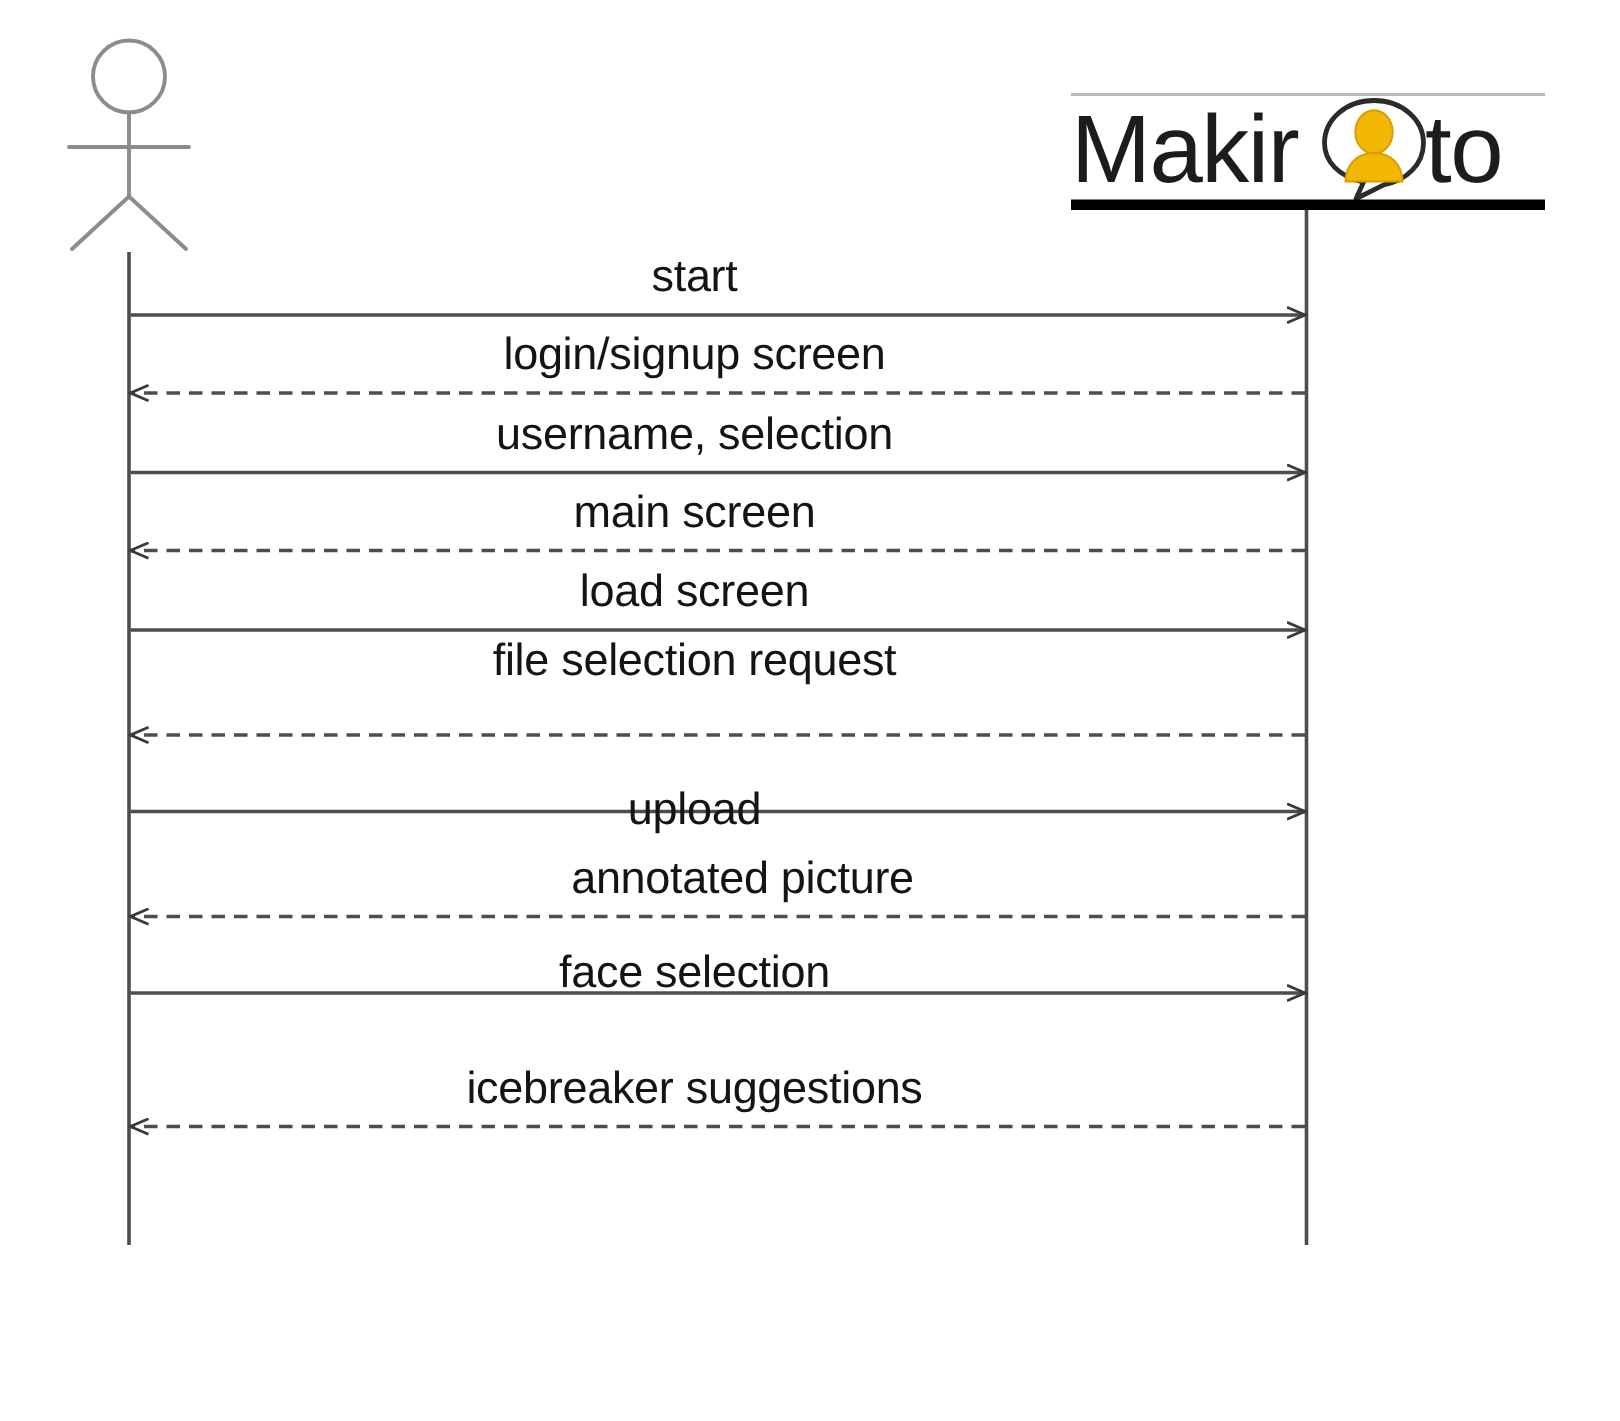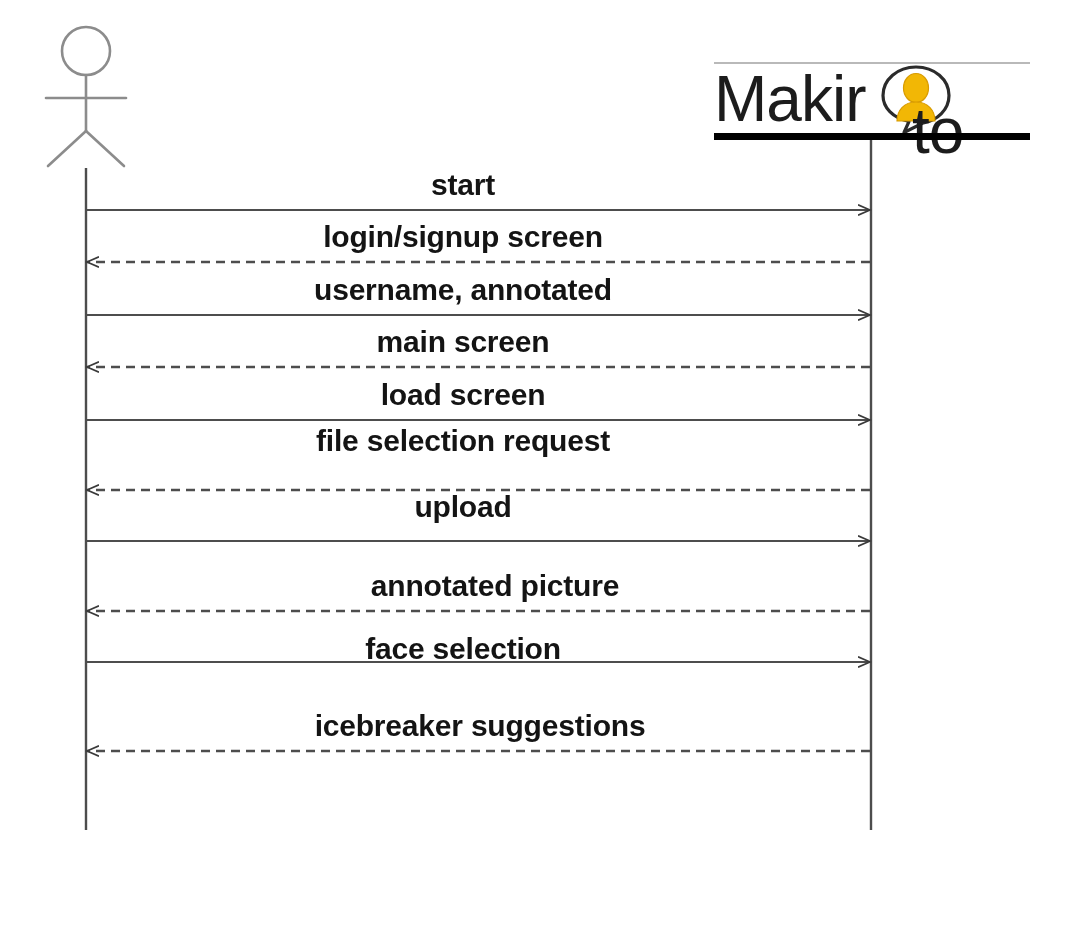--- a/index.html
+++ b/index.html
@@ -22,21 +22,21 @@
     position: absolute;
     left: 0;
     top: 0;
     width: 1080px;
     height: 947px;
   }
   .msg-label {
     position: absolute;
     font-family: "Liberation Sans", sans-serif;
     font-size: 30px;
-    font-weight: 700;
+    font-weight: 400;
     color: #141414;
     white-space: nowrap;
     transform: translate(-50%, -100%);
     letter-spacing: -0.2px;
   }
   .logo-wordmark {
     position: absolute;
     font-family: "Liberation Sans", sans-serif;
     font-size: 64px;
     font-weight: 400;
@@ -107,31 +107,31 @@
 
       <path d="M38,3 C56.5,3 71,15.5 71,31.5 C71,45.5 59.5,56.5 44.5,59.2
                L26,68.5 L31,57.5 C14.5,53.8 5,43.5 5,31.5 C5,15.5 19.5,3 38,3 Z" fill="#ffffff" stroke="#2b2b2b" stroke-width="3.2" stroke-linejoin="round"></path>
 
       <g fill="#F2B705" stroke="#d89b00" stroke-width="1.2">
         <ellipse cx="38" cy="24" rx="12.5" ry="14.5"></ellipse>
         <path d="M38,38 C50,38 57,46.5 57,57 L19,57 C19,46.5 26,38 38,38 Z"></path>
       </g>
     </svg>
 
-    <div class="logo-wordmark" style="left:912px; top:62px;margin-top:32px;">to</div>
+    <div class="logo-wordmark" style="left:950px; top:62px;">to</div>
 
     <div class="logo-bottom-bar" style="left:714px; top:133px; width:316px;"></div>
   </div>
 
   <div id="label-layer">
       <div class="msg-label" style="left: 463px; top: 202px;">start</div>
       <div class="msg-label" style="left: 463px; top: 254px;">login/signup screen</div>
-      <div class="msg-label" style="left: 463px; top: 307px;">username, annotated</div>
+      <div class="msg-label" style="left: 463px; top: 307px;">username, selection</div>
       <div class="msg-label" style="left: 463px; top: 359px;">main screen</div>
       <div class="msg-label" style="left: 463px; top: 412px;">load screen</div>
       <div class="msg-label" style="left: 463px; top: 458px;">file selection request</div>
-      <div class="msg-label" style="left: 463px; top: 524px; text-align: right;">upload</div>
+      <div class="msg-label" style="left: 463px; top: 557px; text-align: right;">upload</div>
       <div class="msg-label" style="left: 463px; top: 603px; margin-left: 32px;">annotated picture</div>
       <div class="msg-label" style="left: 463px; top: 654px; margin-top: 12px;">face selection</div>
-      <div class="msg-label" style="left: 463px; top: 743px; margin-left: 17px;">icebreaker suggestions</div>
+      <div class="msg-label" style="left: 463px; top: 743px;">icebreaker suggestions</div>
     </div>
 
 </div>
 
 </body></html>

